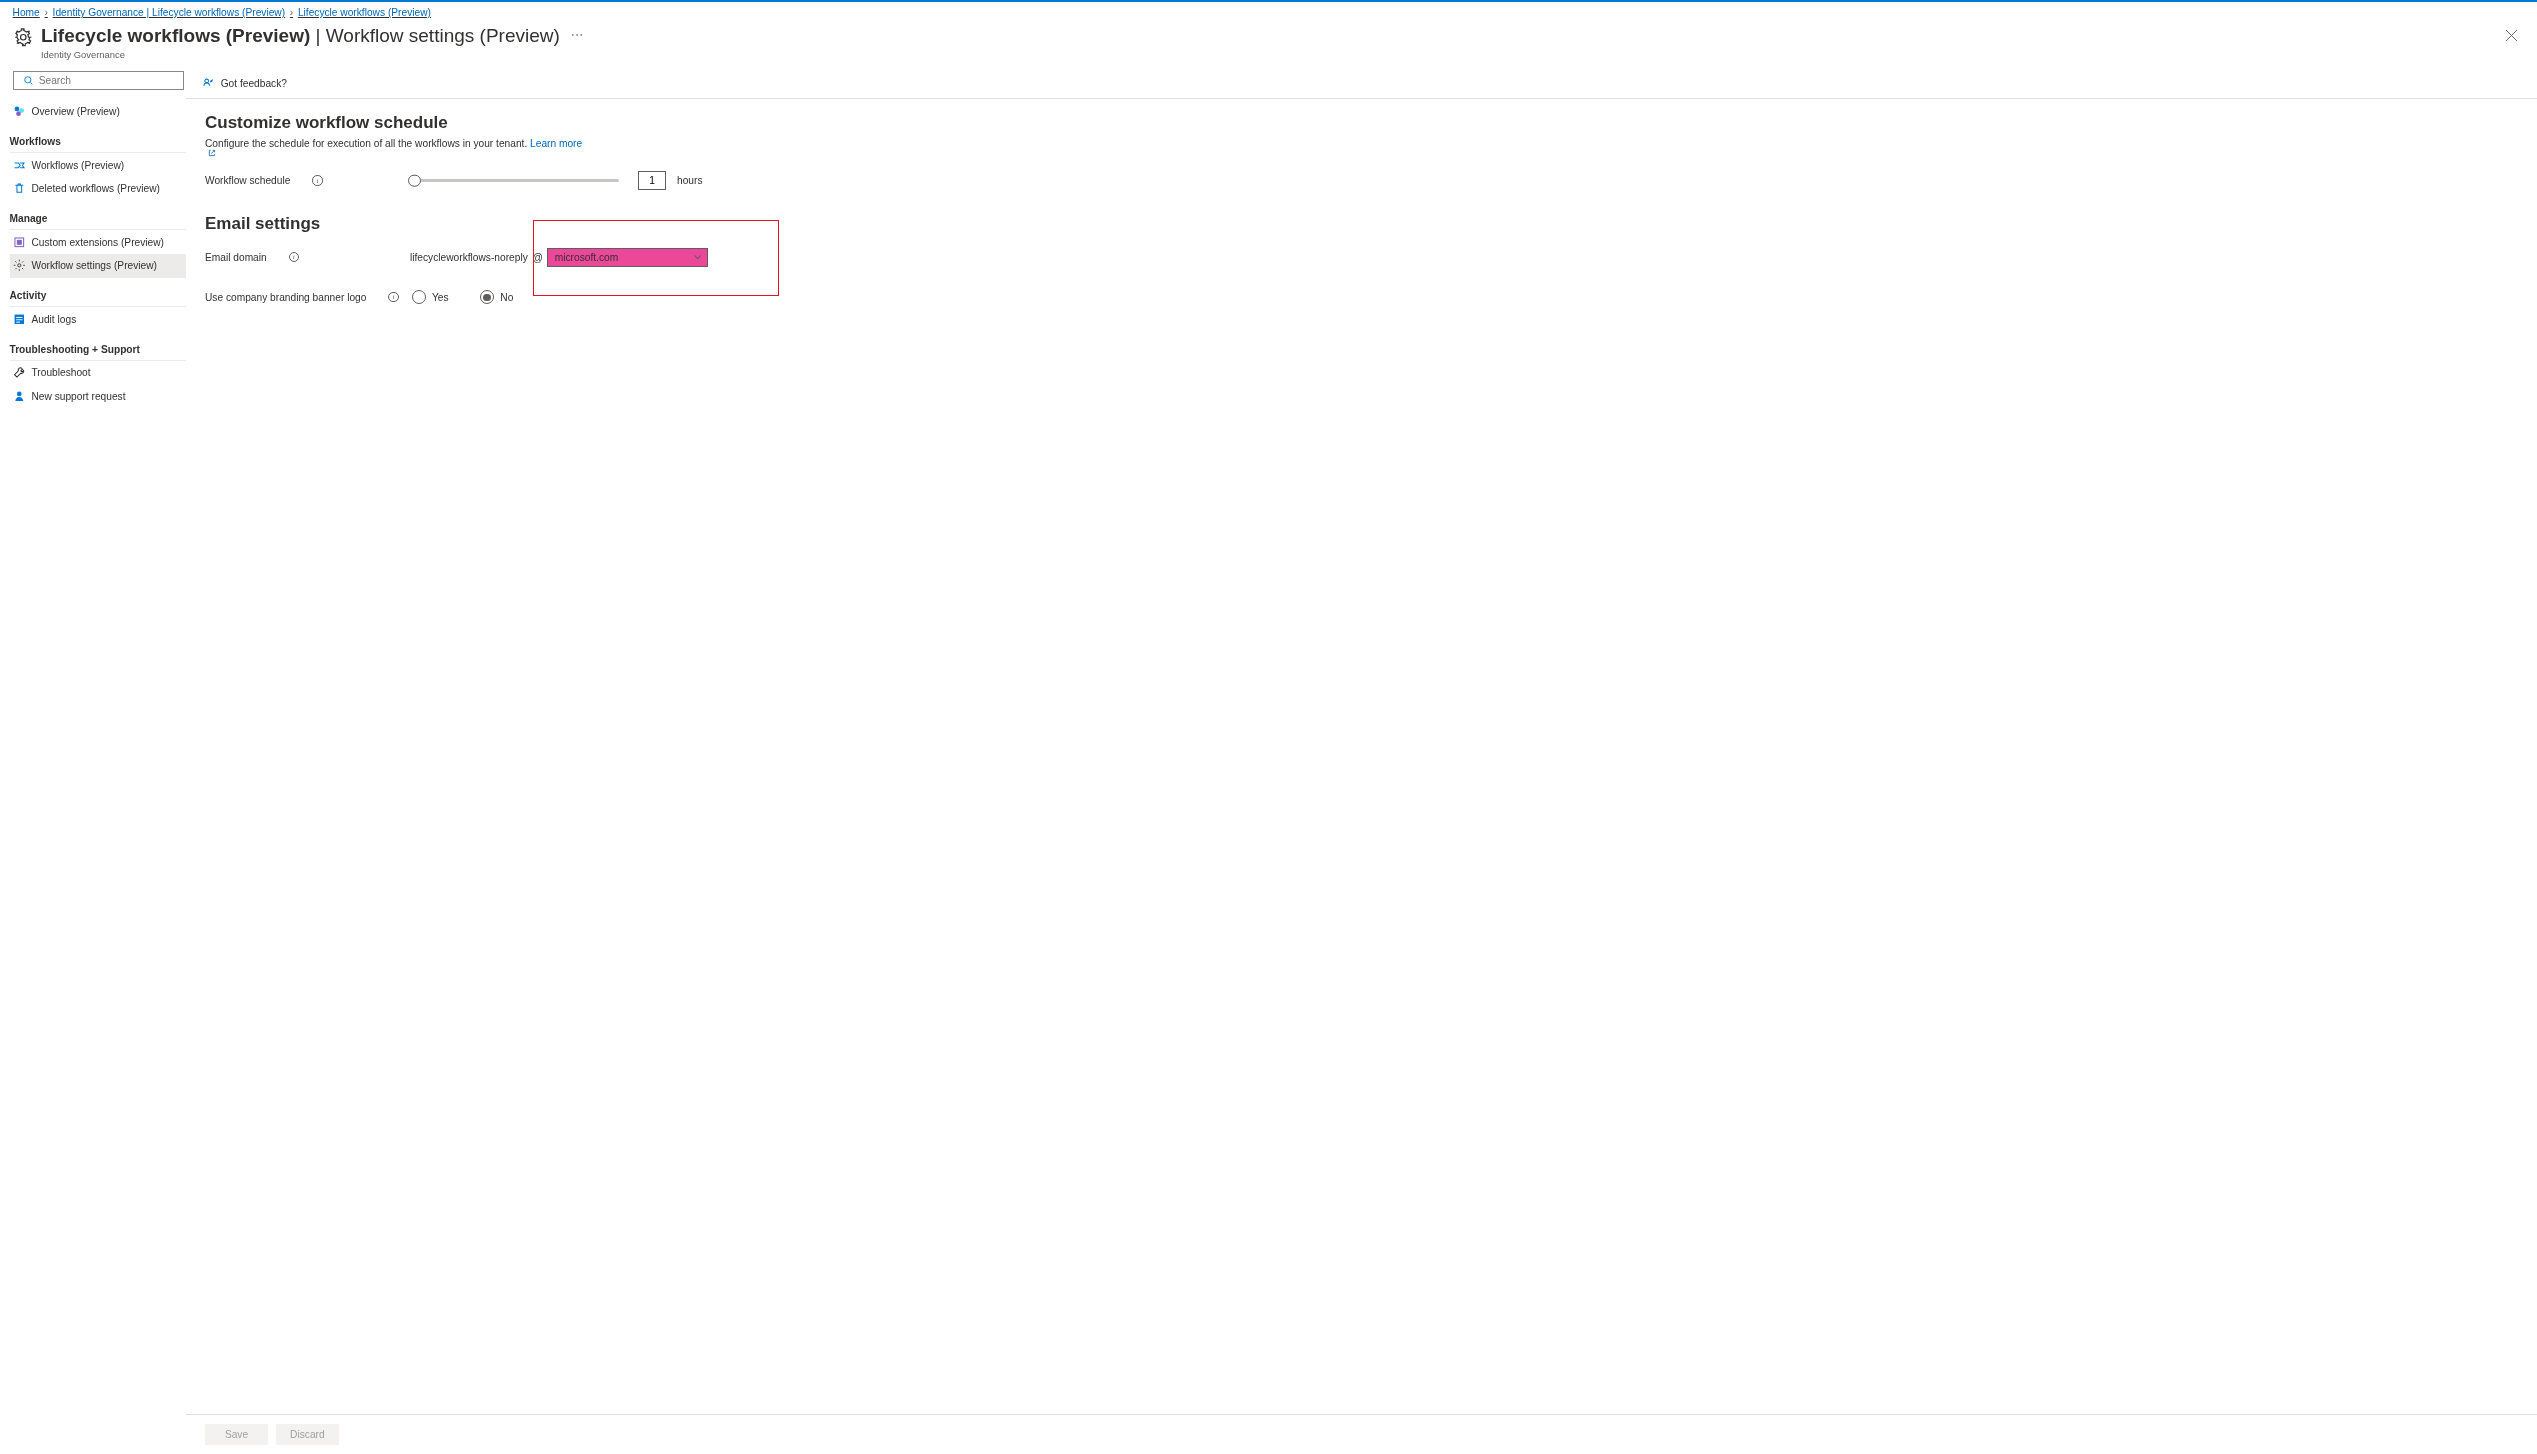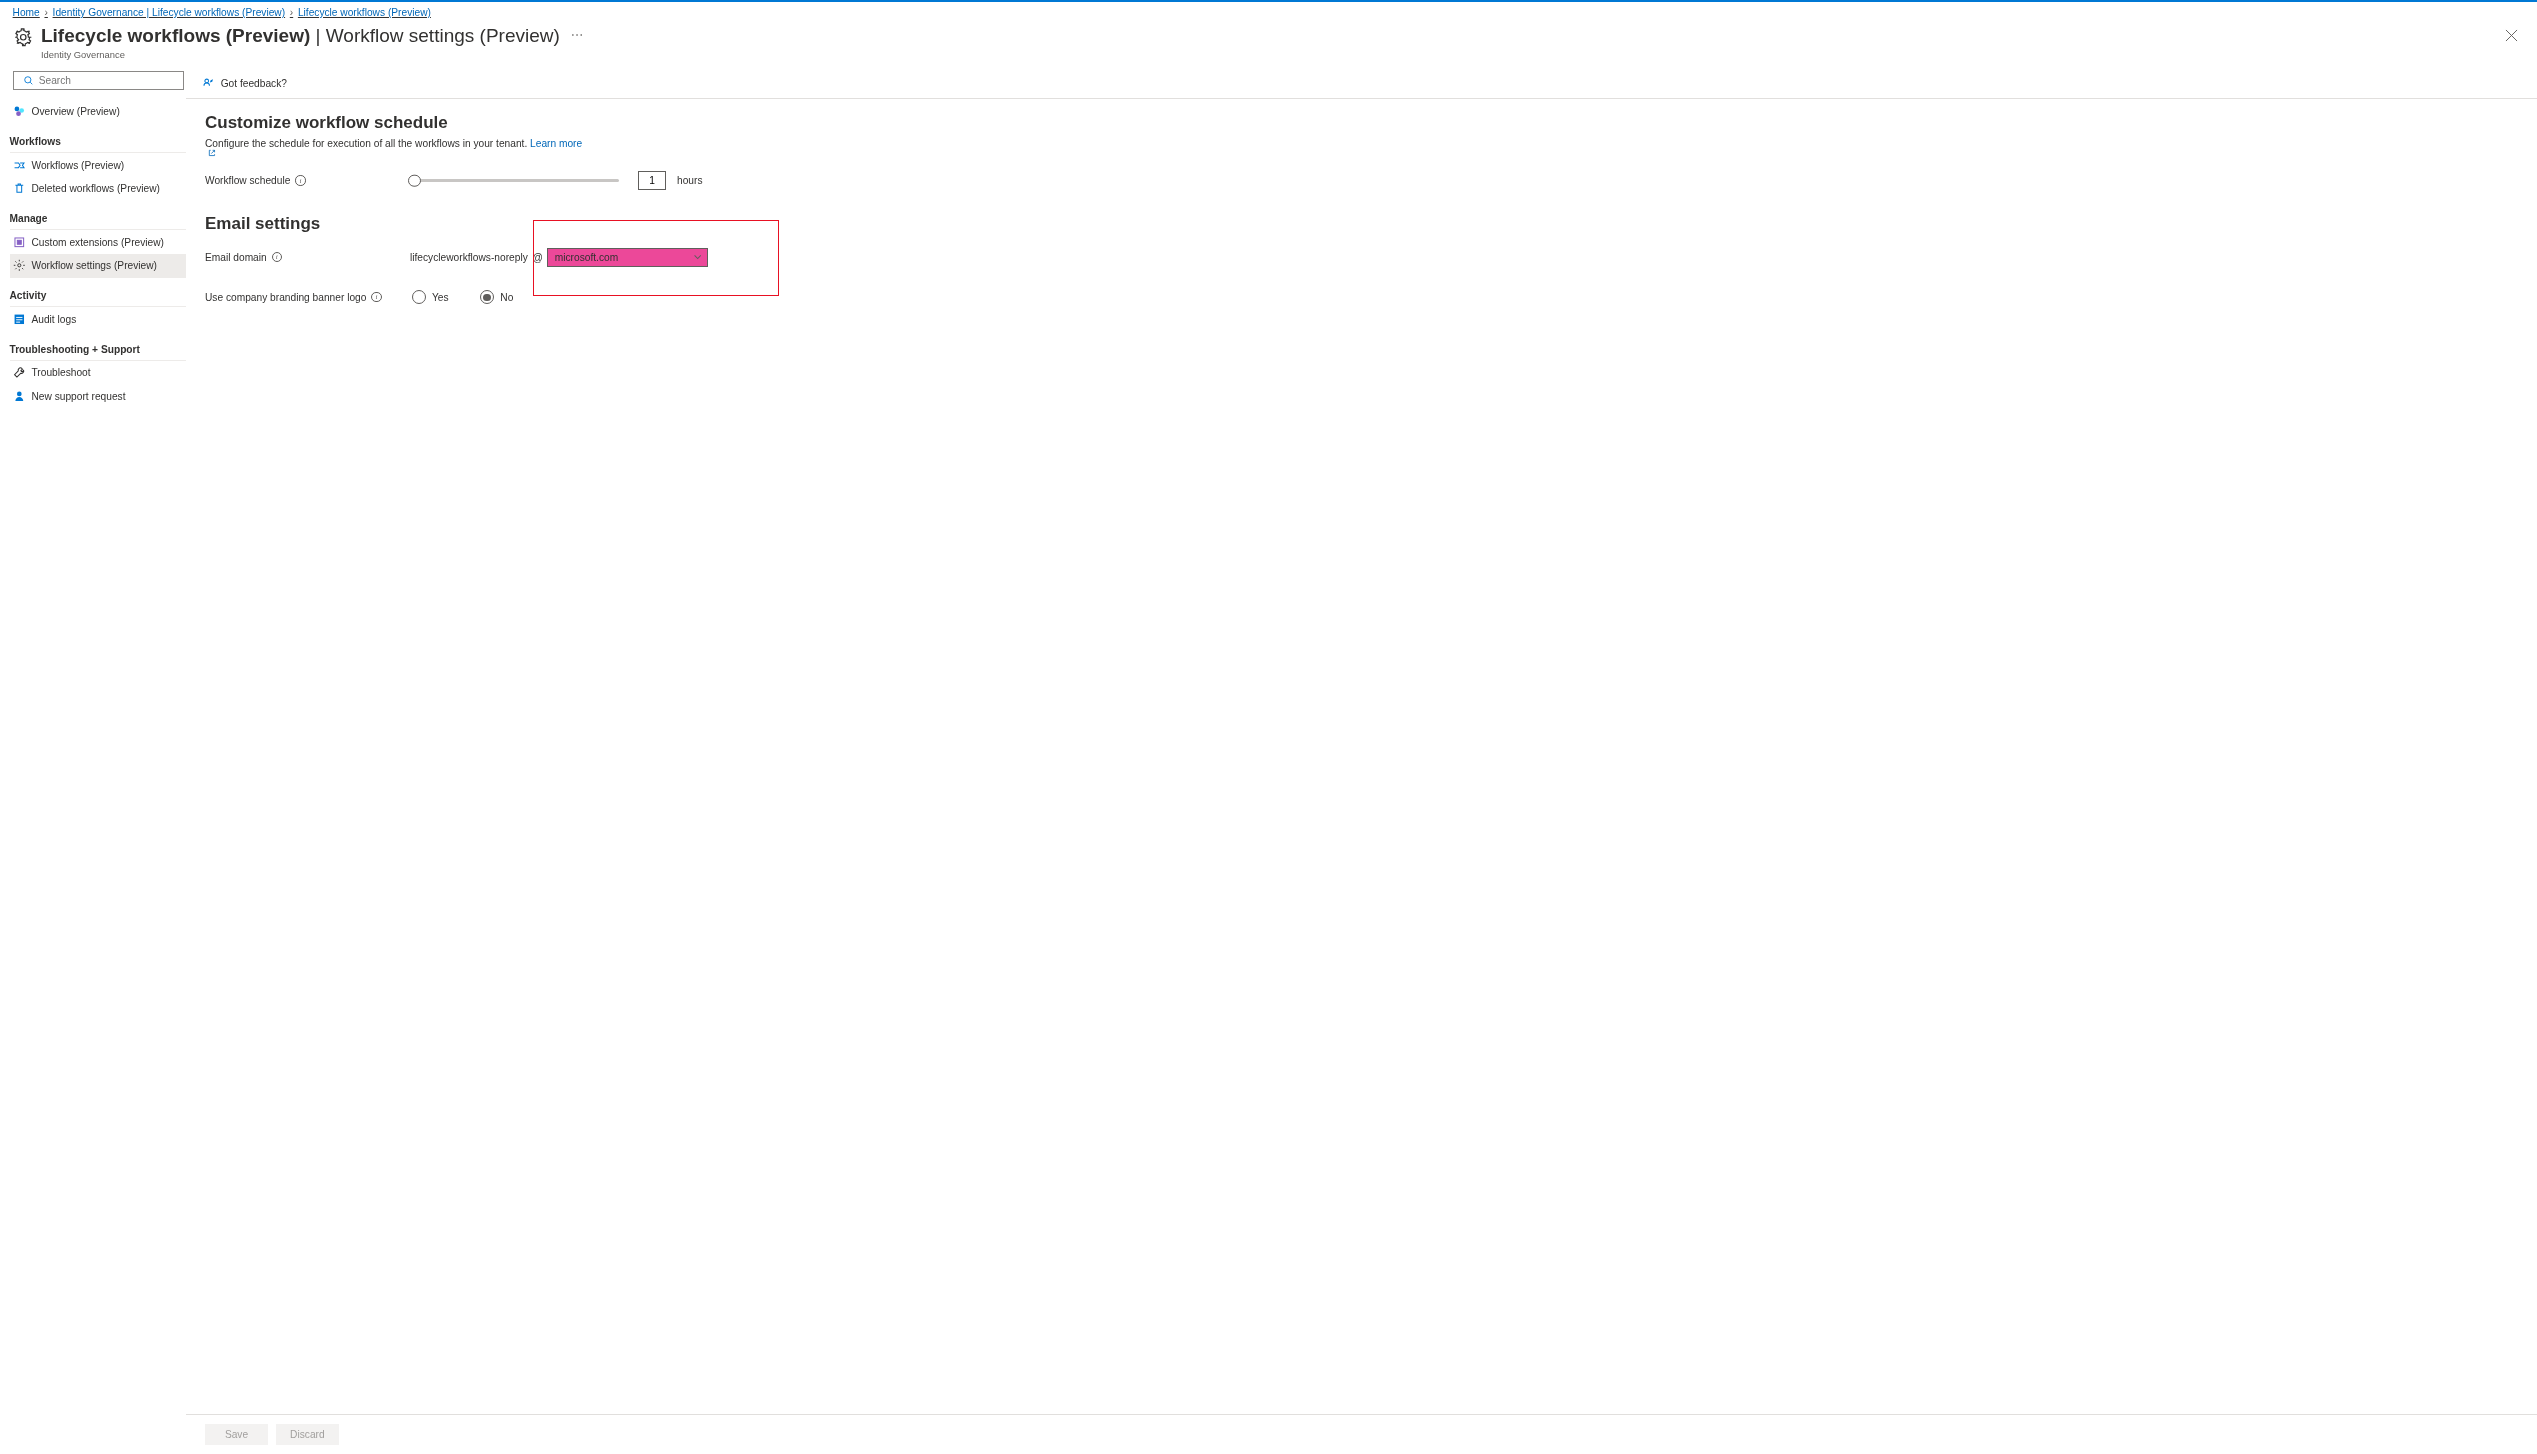--- a/index.html
+++ b/index.html
@@ -127,21 +127,21 @@
   .section-desc { color: var(--text); margin: 0 0 14px 0; }
   .learn-more { color: var(--link-blue); text-decoration: none; cursor: pointer; }
   .learn-more svg { width: 7.9px; height: 7.9px; margin-left: 3.1px; vertical-align: baseline; }
 
   .form-row {
     display: flex; align-items: center;
     margin-bottom: 23.6px;
   }
   .form-label {
     width: 205px; flex: 0 0 205px;
-    display: flex; align-items: center; gap: 5px;
+    display: flex; align-items: center; gap: 22px;
   }
   .info-icon {
     width: 10.2px; height: 10.2px; border: 0.8px solid #605e5c; border-radius: 50%;
     display: inline-flex; align-items: center; justify-content: center;
     font-size: 7px; color: #605e5c; cursor: default;
     font-style: italic; font-family: Georgia, serif;
   }
 
   
   .slider {

